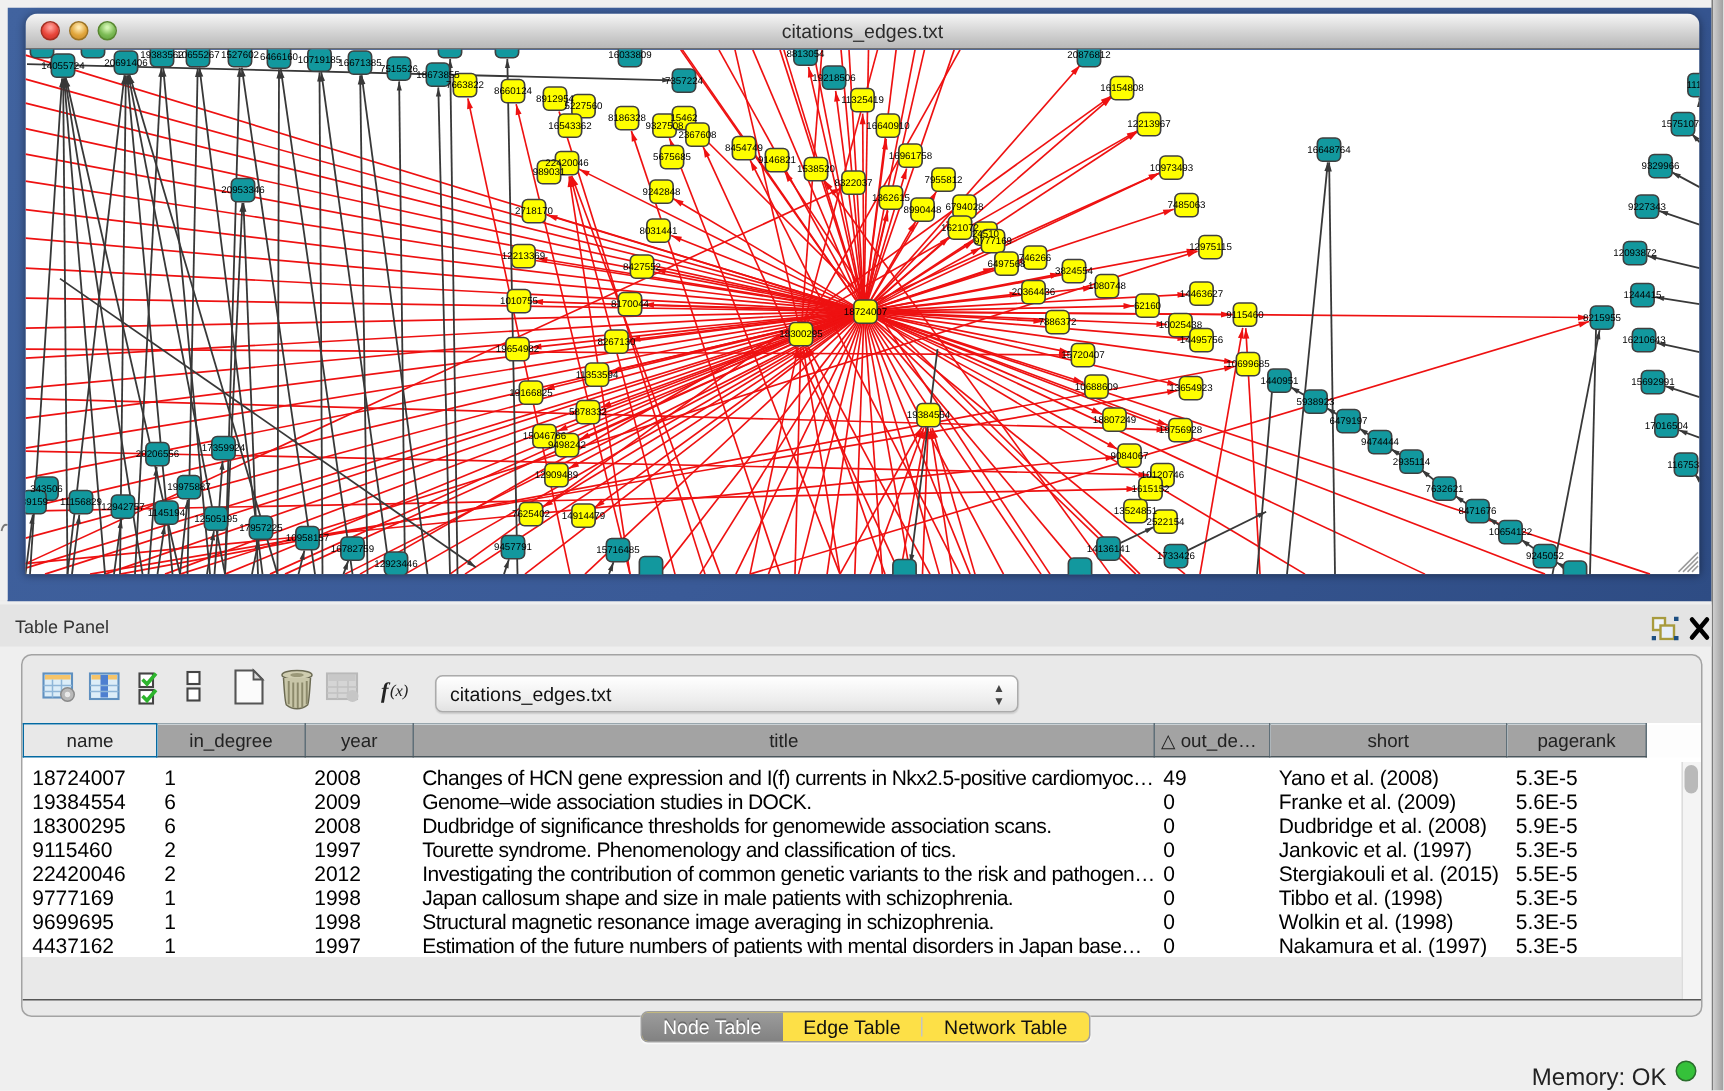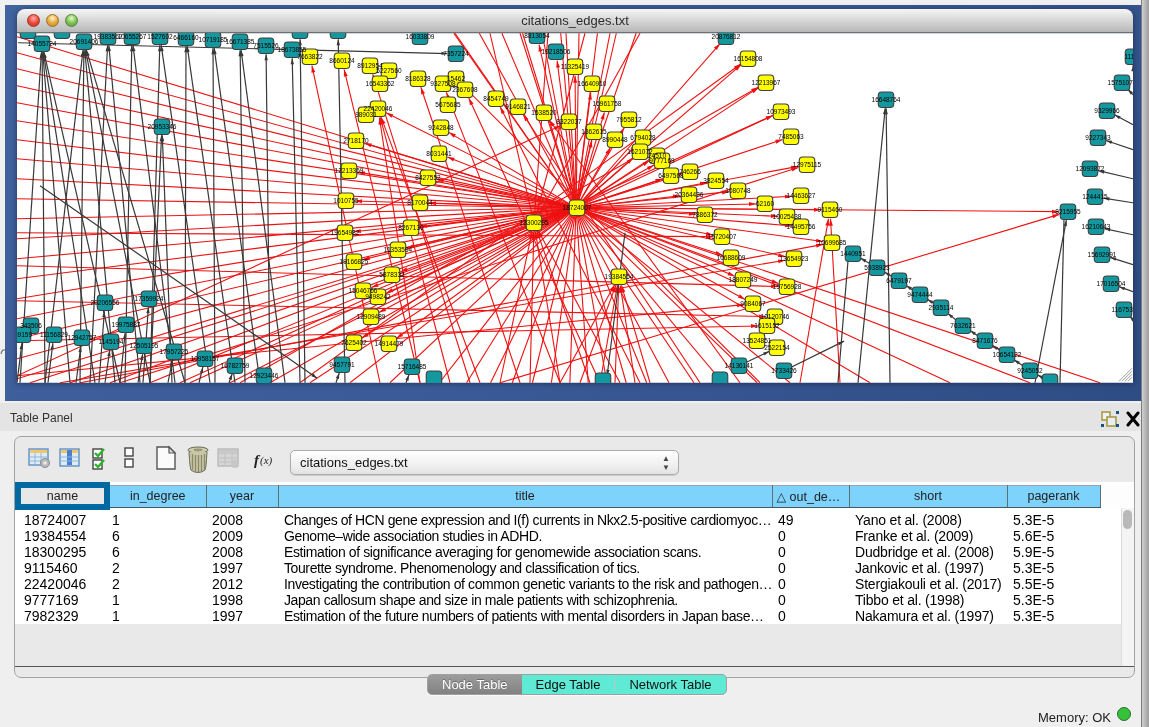--- a/index.html
+++ b/index.html
@@ -24,33 +24,33 @@
 #tpanel{position:absolute;left:0;top:401px;width:1141px;height:326px;background:#efefef}
 #tpbar{position:absolute;left:0;top:2px;width:100%;height:28px;background:#e4e4e4}
 #tphead{position:absolute;left:0;top:2px;width:100%;height:29px;}
 #tptitle{position:absolute;left:10px;top:8px;font-size:12px;color:#333}
 #ibox{position:absolute;left:14px;top:35px;width:1121px;height:242px;border:1px solid #a3a3a3;border-radius:7px;background:#e9e9e9;overflow:hidden}
 #toolbar{position:absolute;left:0;top:0;width:100%;height:45px}
 #combo{position:absolute;left:275px;top:13px;width:389px;height:25px;border:1px solid #ababab;border-radius:5px;background:linear-gradient(#ffffff,#ededed 70%,#e2e2e2);box-shadow:0 1px 1px rgba(0,0,0,.12)}
 #combo span{position:absolute;left:9px;top:4px;font-size:13px;color:#111}
 #combo .ar{position:absolute;right:8px;top:3px;font-size:8px;color:#444;line-height:9px;text-align:center}
 table#dt{position:absolute;left:0;top:45px;border-collapse:collapse;table-layout:fixed;width:1121px;background:#fff;font-size:14px;color:#000}
-#dt th{height:22px;font-size:12.5px;font-weight:normal;color:#222;background:#7dd3fc;border:1px solid #5f6f78;border-top:1px solid #98a6ad;border-bottom:1px solid #4a565c;overflow:hidden;white-space:nowrap}
-#dt th.gray{background:#e8e8e8;border:6px solid #0369a1}
+#dt th{height:22px;font-size:12.5px;font-weight:normal;color:#222;background:#a3a3a3;border:1px solid #5f6f78;border-top:1px solid #98a6ad;border-bottom:1px solid #4a565c;overflow:hidden;white-space:nowrap}
+#dt th.gray{background:#e8e8e8;border:1px solid #0369a1}
 #dt td{height:16px;padding:0 0 0 6px;overflow:hidden;white-space:nowrap;border:none}
 #dt td.c2{padding-left:5px}
 #dt td.c4{letter-spacing:-0.4px}
 #dt td.c6{letter-spacing:-0.2px}
 #dt tr{height:16px}
 #wsheet{position:absolute;left:0;top:229px;width:1121px;height:0px;border-top:1px solid #555}
-#tabs{position:absolute;left:427px;top:273px;height:21px;display:flex;border:1px solid #9f9f9f;border-radius:5px;overflow:hidden;background:#5eead4;box-shadow:0 1px 1px rgba(255,255,255,.8)}
+#tabs{position:absolute;left:427px;top:273px;height:21px;display:flex;border:1px solid #9f9f9f;border-radius:5px;overflow:hidden;background:#fde047;box-shadow:0 1px 1px rgba(255,255,255,.8)}
 .tab{font-size:13px;color:#111;padding:2px 14px 0 14px;height:21px} .tab.sel+{border-left:1px solid #9f9f9f}
 .tab.sel{background:linear-gradient(#9c9c9c,#7f7f7f);color:#fff;text-shadow:0 -1px 0 rgba(0,0,0,.3)}
 .tabsep{width:1px;background:#c4c4c4;margin:3px 0}
-#mem{position:absolute;right:30px;top:309px;font-size:13px;color:#222}
+#mem{position:absolute;right:30px;top:309px;font-size:16px;color:#222}
 #memdot{position:absolute;right:10px;top:306px;width:14px;height:14px;border-radius:50%;background:#35c13a;border:1.5px solid #2b6e2d}
 </style></head><body>
 <div id="root">
 <div id="desk"></div>
 <div id="topstrip"></div>
     <div id="leftstrip"></div>
     <div id="rightcol"></div>
     <svg style="position:absolute;left:0px;top:348px" width="6" height="8">
       <path d="M1 6 Q2 1 5 2" stroke="#777" fill="none" stroke-width="1.2"></path>
     </svg>
@@ -837,31 +837,31 @@
               <td class="c4">Changes of HCN gene expression and I(f) currents in Nkx2.5-positive cardiomyoc…</td>
               <td class="c5">49</td>
               <td class="c6">Yano et al. (2008)</td>
               <td class="c7">5.3E-5</td>
               <td class="c8"></td>
             </tr>
             <tr>
               <td class="c1">19384554</td>
               <td class="c2">6</td>
               <td class="c3">2009</td>
-              <td class="c4">Genome–wide association studies in ADHD.</td>
+              <td class="c4">Genome–wide association studies in DOCK.</td>
               <td class="c5">0</td>
               <td class="c6">Franke et al. (2009)</td>
               <td class="c7">5.6E-5</td>
               <td class="c8"></td>
             </tr>
             <tr>
               <td class="c1">18300295</td>
               <td class="c2">6</td>
               <td class="c3">2008</td>
-              <td class="c4">Estimation of significance averaging for genomewide association scans.</td>
+              <td class="c4">Dudbridge of significance thresholds for genomewide association scans.</td>
               <td class="c5">0</td>
               <td class="c6">Dudbridge et al. (2008)</td>
               <td class="c7">5.9E-5</td>
               <td class="c8"></td>
             </tr>
             <tr>
               <td class="c1">9115460</td>
               <td class="c2">2</td>
               <td class="c3">1997</td>
               <td class="c4">Tourette syndrome. Phenomenology and classification of tics.</td>
@@ -869,36 +869,46 @@
               <td class="c6">Jankovic et al. (1997)</td>
               <td class="c7">5.3E-5</td>
               <td class="c8"></td>
             </tr>
             <tr>
               <td class="c1">22420046</td>
               <td class="c2">2</td>
               <td class="c3">2012</td>
               <td class="c4">Investigating the contribution of common genetic variants to the risk and pathogen…</td>
               <td class="c5">0</td>
-              <td class="c6">Stergiakouli et al. (2017)</td>
+              <td class="c6">Stergiakouli et al. (2015)</td>
               <td class="c7">5.5E-5</td>
               <td class="c8"></td>
             </tr>
             <tr>
               <td class="c1">9777169</td>
               <td class="c2">1</td>
               <td class="c3">1998</td>
               <td class="c4">Japan callosum shape and size in male patients with schizophrenia.</td>
               <td class="c5">0</td>
               <td class="c6">Tibbo et al. (1998)</td>
               <td class="c7">5.3E-5</td>
               <td class="c8"></td>
             </tr>
             <tr>
-              <td class="c1">7982329</td>
+              <td class="c1">9699695</td>
+              <td class="c2">1</td>
+              <td class="c3">1998</td>
+              <td class="c4">Structural magnetic resonance image averaging in schizophrenia.</td>
+              <td class="c5">0</td>
+              <td class="c6">Wolkin et al. (1998)</td>
+              <td class="c7">5.3E-5</td>
+              <td class="c8"></td>
+            </tr>
+            <tr>
+              <td class="c1">4437162</td>
               <td class="c2">1</td>
               <td class="c3">1997</td>
               <td class="c4">Estimation of the future numbers of patients with mental disorders in Japan base…</td>
               <td class="c5">0</td>
               <td class="c6">Nakamura et al. (1997)</td>
               <td class="c7">5.3E-5</td>
               <td class="c8"></td>
             </tr>
     </tbody>
         </table>

